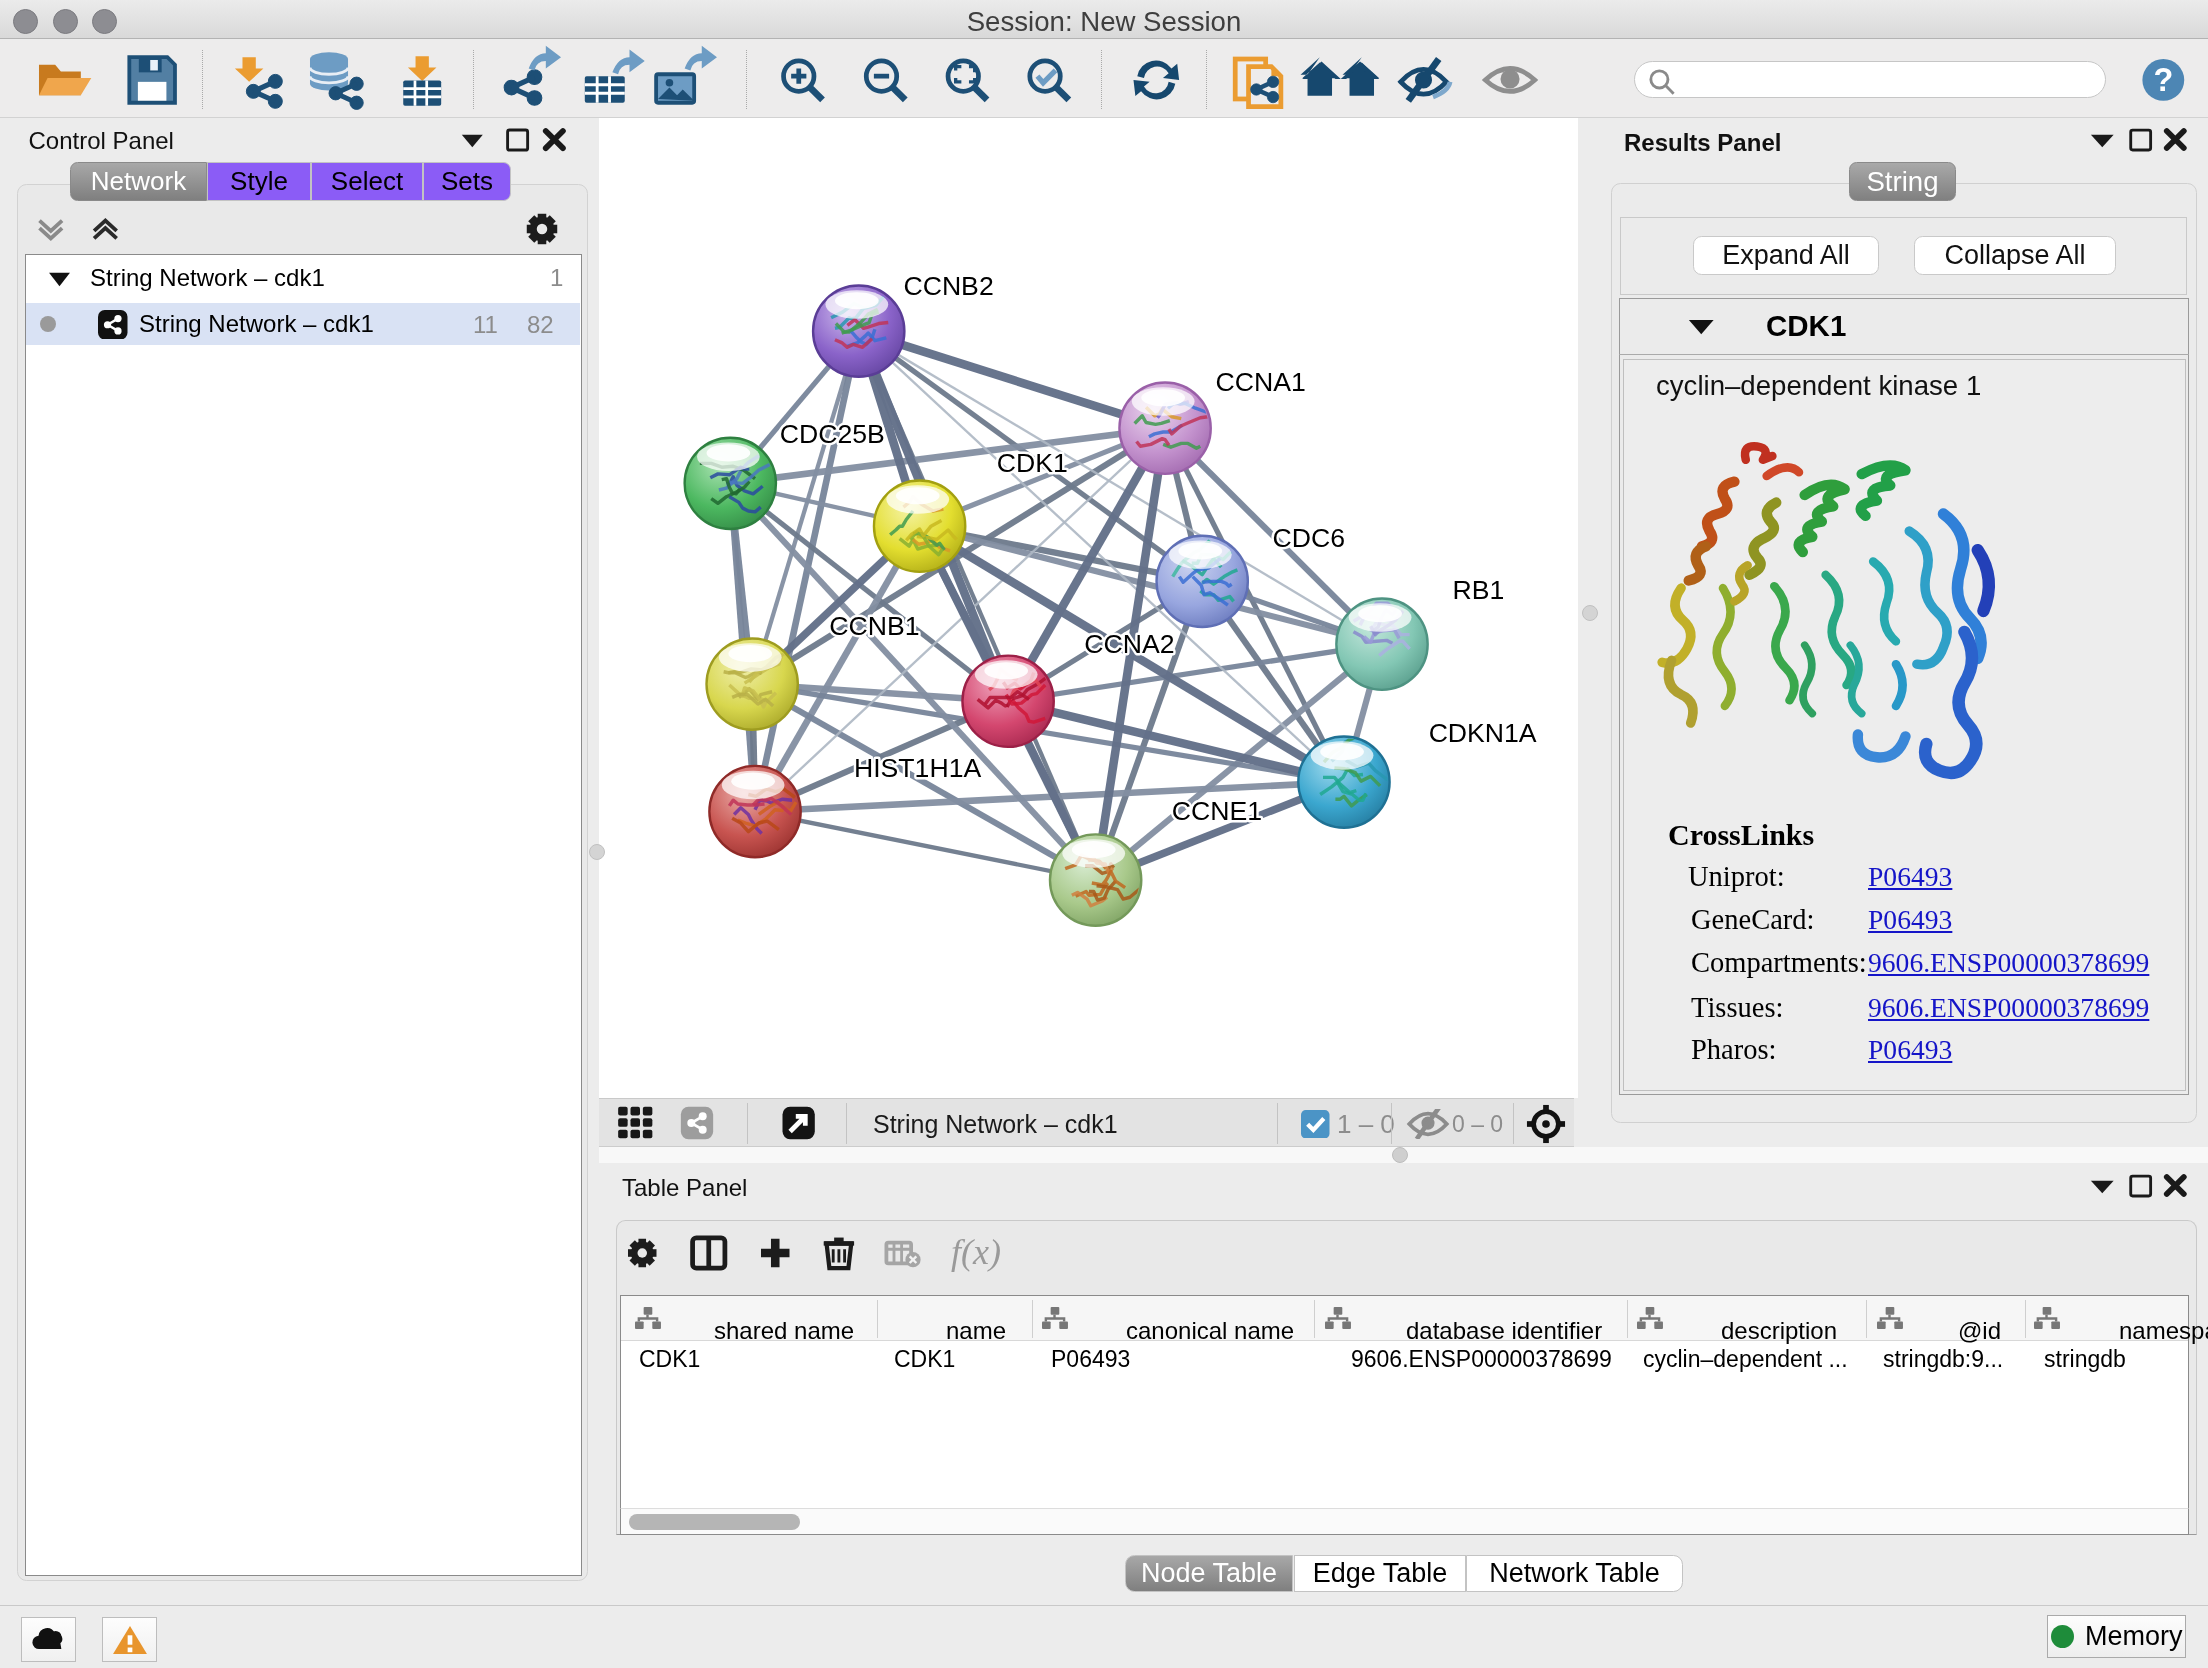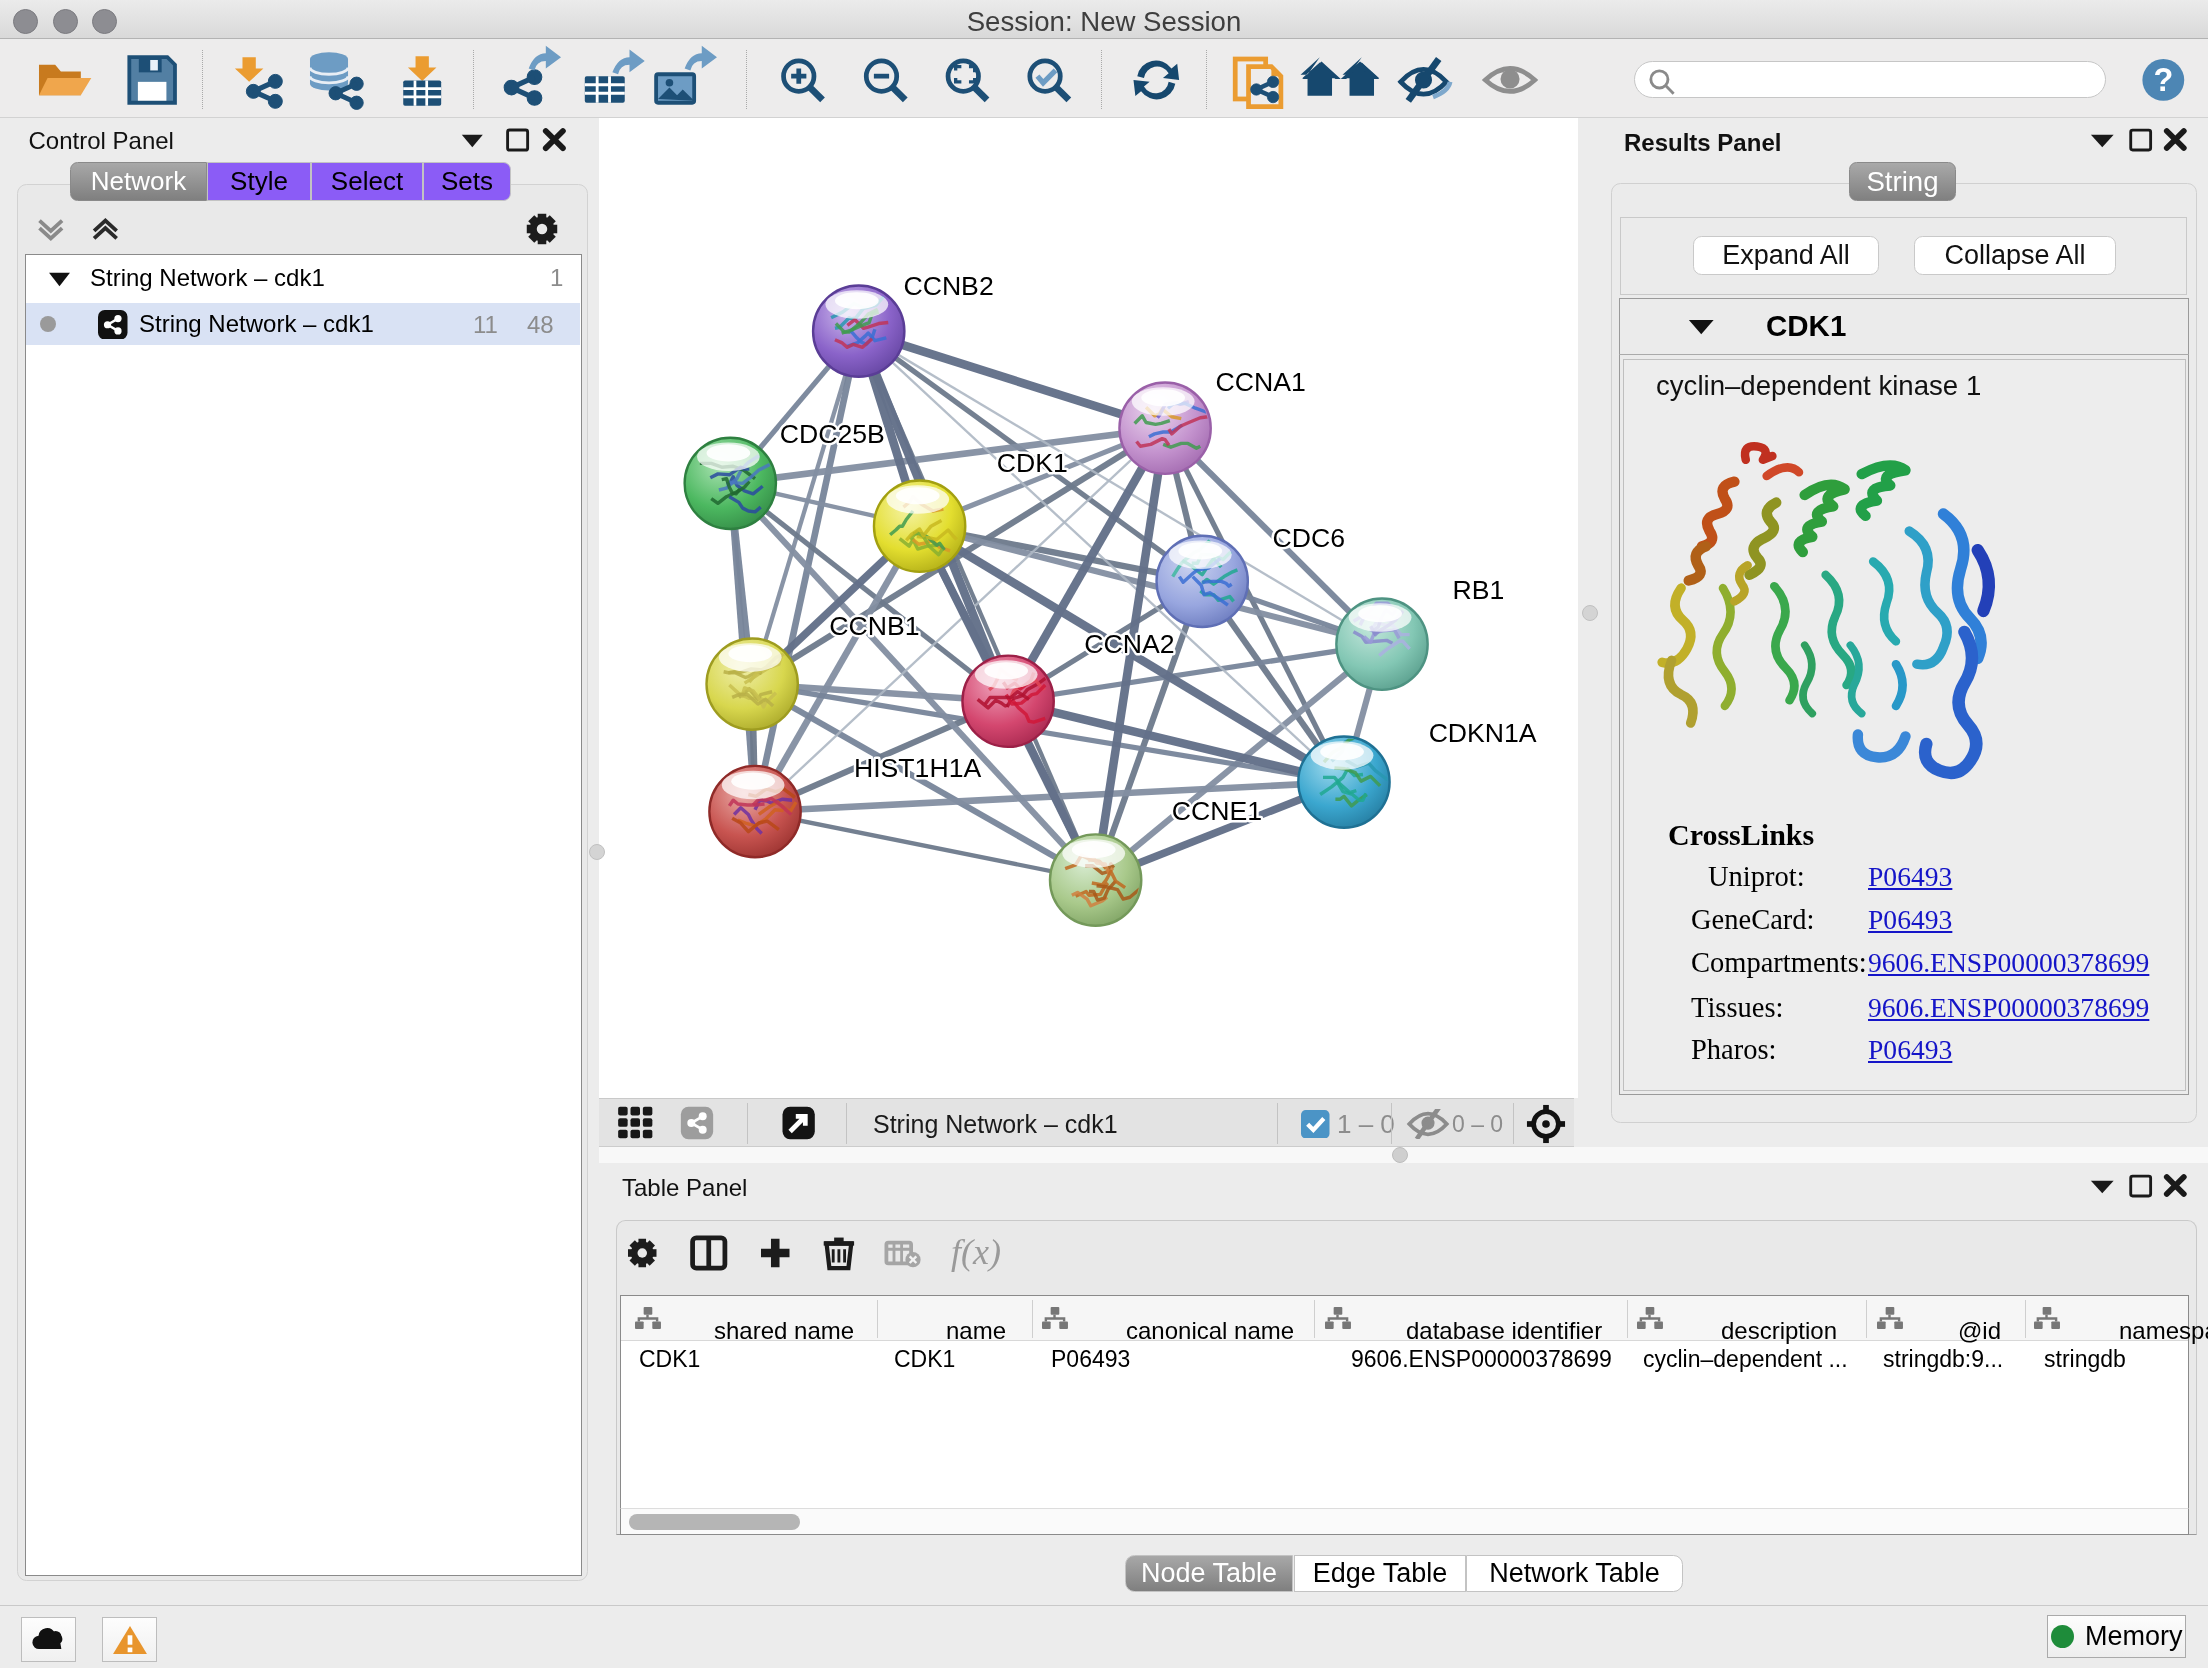--- a/index.html
+++ b/index.html
@@ -279,21 +279,21 @@
         <rect width="31" height="31" rx="7" fill="#111"></rect>
         <g fill="#fff">
           <circle cx="10" cy="15.5" r="3.8"></circle>
           <circle cx="21" cy="9" r="3.8"></circle>
           <circle cx="21" cy="22" r="3.8"></circle>
           <path d="M10 15.5 L21 9 M10 15.5 L21 22" stroke="#fff" stroke-width="2.6"></path>
         </g>
       </svg>
   <span class="abs" style="left:113px;top:6.7px;">String Network – cdk1</span>
   <span class="abs num" style="left:447px;top:7.6px;">11</span>
-  <span class="abs num" style="left:501px;top:7.6px;">48</span>
+  <span class="abs num" style="left:501px;top:7.6px;">82</span>
 </div>
 </div>
 
 <div class="abs" id="netcanvas"></div>
 <svg class="abs" style="left:599px;top:118px;" width="979" height="980" viewBox="0 0 1029 1030">
 <defs>
 <radialGradient id="gB2" cx="0.38" cy="0.30" r="0.85">
         <stop offset="0" stop-color="#cdb8ec"></stop>
         <stop offset="0.55" stop-color="#8a63c9"></stop>
         <stop offset="1" stop-color="#5a3d96"></stop>
@@ -656,21 +656,21 @@
 <path d="M358 286 q16 28 0 54 q-14 24 4 44 q16 18 2 38 q-12 18 -32 10 q-20 -8 -14 -28" stroke="#2b62cc" stroke-width="13"></path>
 <path d="M296 396 q-8 24 -30 22 q-22 -2 -20 -24" stroke="#3b88d8" stroke-width="11"></path>
 <path d="M372 200 q20 30 6 64" stroke="#2340b8" stroke-width="13"></path>
 <path d="M190 300 q14 20 2 40 q-10 18 6 32" stroke="#2fa060" stroke-width="8"></path>
 <path d="M238 300 q16 20 4 42 q-8 18 8 30" stroke="#28a89a" stroke-width="8"></path>
 <path d="M130 216 q-14 8 -6 20 q8 10 -8 18" stroke="#b8a428" stroke-width="9"></path>
 <path d="M286 320 q14 22 0 44" stroke="#2898c8" stroke-width="9"></path>
 </g>
 </svg>
 <div class="abs serif" style="left:44px;top:458px;font-size:30px;font-weight:bold;color:#000;">CrossLinks</div>
-<div class="xl-label" style="left:84px;top:501px;">Uniprot:</div>
+<div class="xl-label" style="left:64px;top:501px;">Uniprot:</div>
     <div class="xl-link" style="left:244px;top:501px;">P06493</div>
 <div class="xl-label" style="left:67px;top:544px;">GeneCard:</div>
     <div class="xl-link" style="left:244px;top:544px;">P06493</div>
 <div class="xl-label" style="left:67px;top:587px;">Compartments:</div>
     <div class="xl-link" style="left:244px;top:587px;">9606.ENSP00000378699</div>
 <div class="xl-label" style="left:67px;top:632px;">Tissues:</div>
     <div class="xl-link" style="left:244px;top:632px;">9606.ENSP00000378699</div>
 <div class="xl-label" style="left:67px;top:674px;">Pharos:</div>
     <div class="xl-link" style="left:244px;top:674px;">P06493</div>
 </div>

